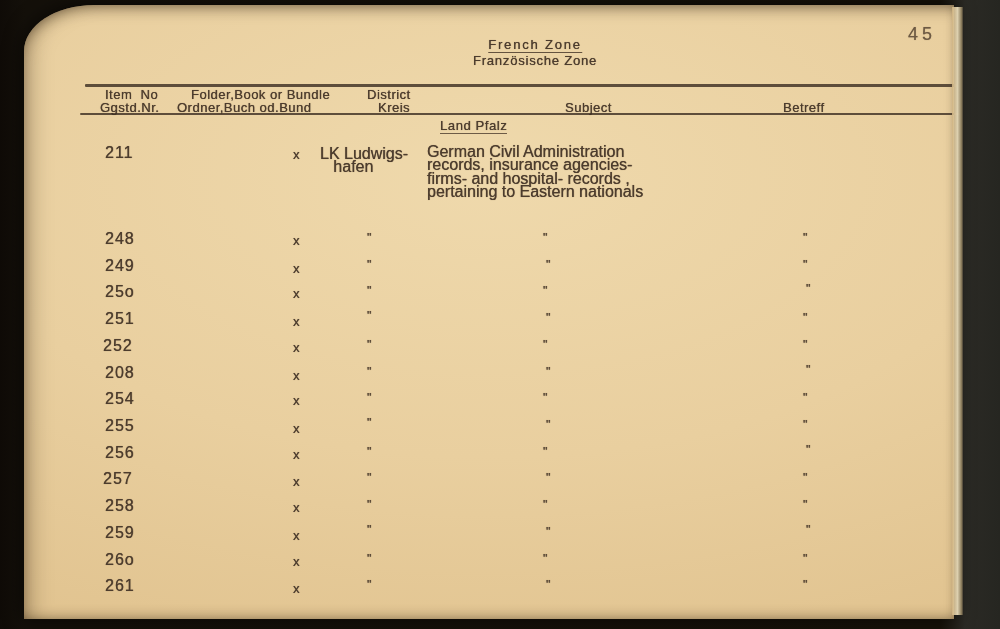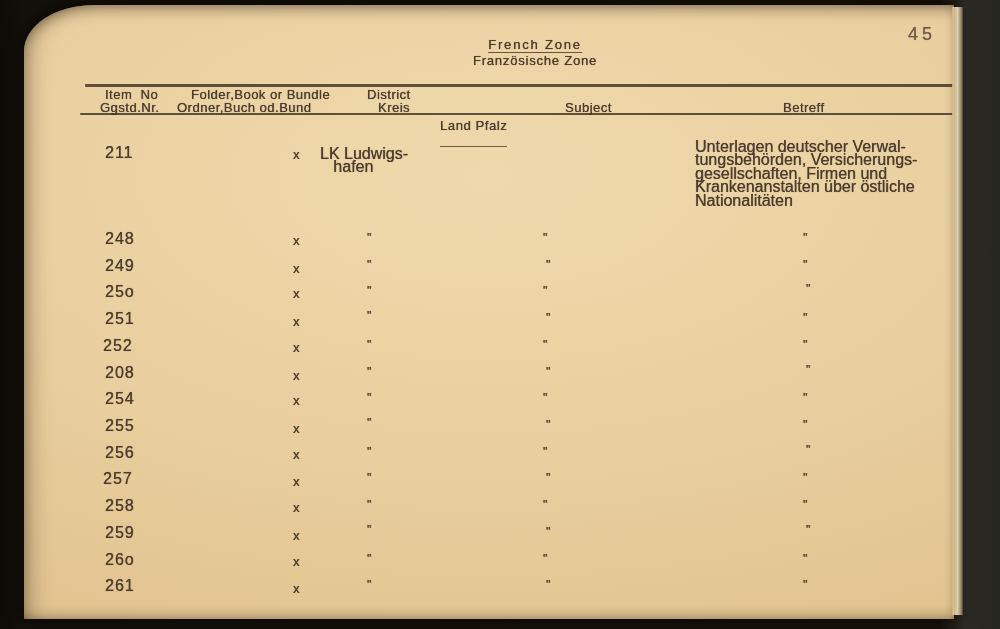--- a/index.html
+++ b/index.html
@@ -46,21 +46,21 @@
     font-size:13px;letter-spacing:.8px;
   }
   .rule{position:absolute;background:rgba(62,48,35,.82);border-radius:1px;}
   .rule-top{left:61px;top:79px;width:872px;height:2.5px;}
   .rule-header{left:56px;top:108px;width:880px;height:2px;}
   .hdr{font-size:13px;letter-spacing:.5px;}
   .h-r1{top:83px;}
   .h-r2{top:96px;}
   .section{
     left:416px;top:114px;font-size:13px;letter-spacing:.6px;
-    border-bottom:1.5px solid rgba(76,60,45,.8);padding-bottom:14px;
+    border-bottom:1.5px solid rgba(76,60,45,.8);padding-bottom:1px;
   }
   .cell{font-size:16px;line-height:13.4px;}
   .r247-item{left:81px;top:140px;font-size:16px;letter-spacing:1px;}
   .r247-x{left:269px;top:143px;font-size:13px;}
   .r247-d{left:296px;top:142px;}
   .r247-s{left:403px;top:140px;}
   .r247-b{left:671px;top:135px;}
   .ditto-rows{position:absolute;left:0;top:226px;width:100%;text-align:center;}
   .drow{position:relative;height:26.72px;}
   .drow span{position:absolute;white-space:pre;line-height:1;}
@@ -99,25 +99,24 @@
     <div class="abs ink hdr h-r2" style="left:759px">Betreff</div>
 
     <div class="rule rule-header"></div>
 
     <div class="abs ink section">Land Pfalz</div>
 
     <div class="abs ink r247-item">211</div>
     <div class="abs ink r247-x">x</div>
     <div class="abs ink cell r247-d">LK Ludwigs-
    hafen</div>
-    <div class="abs ink cell r247-b">Unterlagen deutscher Verwal-
-tungsbehörden, Versicherungs-
-gesellschaften, Firmen und
-Krankenanstalten über östliche
-Nationalitäten</div>
+    <div class="abs ink cell r247-s">German Civil Administration
+records, insurance agencies-
+firms- and hospital- records ,
+pertaining to Eastern nationals</div>
 
     <div class="ditto-rows">
   <div class="drow">
     <span class="ink c-item">248</span>
     <span class="ink c-x">x</span>
     <span class="ink c-d">"</span>
     <span class="ink c-s">"</span>
     <span class="ink c-b">"</span>
   </div>
 

